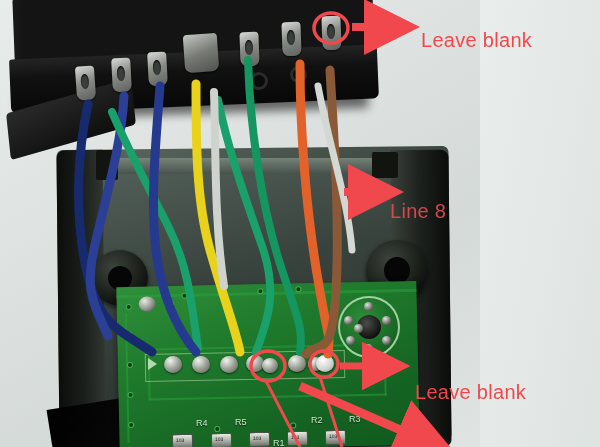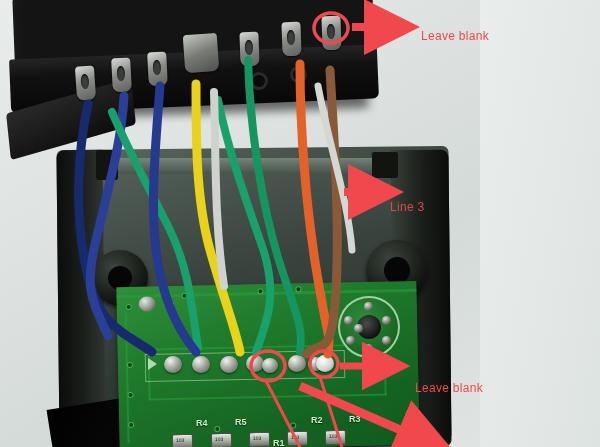--- a/index.html
+++ b/index.html
@@ -59,39 +59,39 @@
   .pcb{left:118px;top:284px;width:300px;height:164px;
     background:linear-gradient(160deg,#2f8f3a 0%,#1f7a2c 35%,#156322 75%,#0f5a1d 100%);
     transform:rotate(-1.2deg);box-shadow:0 3px 6px rgba(0,0,0,.5);}
   .pcb-trace{position:absolute;background:#2aa03c;opacity:.55;}
   .pcb-hole{position:absolute;width:4px;height:4px;border-radius:50%;
     background:#0b3c14;box-shadow:0 0 0 1px #3fae4f;}
   .pad{position:absolute;width:18px;height:17px;border-radius:50%;
     background:radial-gradient(circle at 35% 28%,#f0f2ee,#9ea49a 48%,#53584f 100%);
     box-shadow:0 1px 2px rgba(0,0,0,.6);}
   .pad.empty{background:radial-gradient(circle at 38% 30%,#ffffff,#d2d6cf 55%,#8e938b 100%);}
-  .silk{position:absolute;color:#cfe9c6;font-size:9px;font-weight:bold;
+  .silk{position:absolute;color:#cfe9c6;font-size:9px;font-weight:normal;
     font-family:"Liberation Sans",sans-serif;text-shadow:0 1px 1px rgba(0,0,0,.6);padding-left:24px;}
   .res{position:absolute;width:19px;height:13px;border-radius:2px;
     background:linear-gradient(180deg,#e8eae4,#b9bdb4 40%,#6d716a);
     border:1px solid #4a4e47;}
   .res b{position:absolute;left:3px;top:2px;font-size:5px;color:#1b1d1a;font-weight:400;}
   .din{left:338px;top:296px;width:62px;height:62px;border-radius:50%;
     background:radial-gradient(circle at 40% 35%,#2c8c38,#14601f 78%);
     box-shadow:inset 0 0 0 2px #9fd2a0;}
   .din i{position:absolute;width:9px;height:9px;border-radius:50%;
     background:radial-gradient(circle at 35% 30%,#dfe3dc,#6e726a 60%,#2a2d28);}
   .din-core{position:absolute;left:19px;top:19px;width:24px;height:24px;border-radius:50%;
     background:radial-gradient(circle at 40% 35%,#4a4e48,#111 70%);}
 
   
   .wiresvg{position:absolute;left:0;top:0;width:600px;height:447px;pointer-events:none;}
 
   
-  .anno-label{position:absolute;color:#f0484c;font-size:12px;letter-spacing:.3px;
+  .anno-label{position:absolute;color:#f0484c;font-size:20px;letter-spacing:.3px;
     font-family:"Liberation Sans",sans-serif;white-space:nowrap;}
   .anno-label.dim{color:#e34b4f;opacity:.92;}
   .annosvg{position:absolute;left:0;top:0;width:600px;height:447px;pointer-events:none;}
 </style>
 </head>
 <body>
 
 <div id="shot">
 
   <div class="ph bg-table"></div>
@@ -247,16 +247,16 @@
     <line x1="352" y1="27" x2="408" y2="27" stroke="#f0484c" stroke-width="8" marker-end="url(#ah)"></line>
     <line x1="344" y1="192" x2="392" y2="192" stroke="#f0484c" stroke-width="8" marker-end="url(#ah)"></line>
     <line x1="340" y1="366" x2="400" y2="366" stroke="#f0484c" stroke-width="7" marker-end="url(#ah)"></line>
     <line x1="300" y1="386" x2="444" y2="449" stroke="#f0484c" stroke-width="9" marker-end="url(#ah)"></line>
 
     <line x1="266" y1="381" x2="300" y2="447" stroke="#f0484c" stroke-width="3"></line>
     <line x1="320" y1="377" x2="342" y2="447" stroke="#f0484c" stroke-width="3"></line>
   </svg>
 
   <div class="anno-label" style="left:421px;top:29px;">Leave blank</div>
-  <div class="anno-label dim" style="left:390px;top:200px;">Line 3</div>
+  <div class="anno-label dim" style="left:390px;top:200px;">Line 8</div>
   <div class="anno-label" style="left:415px;top:381px;">Leave blank</div>
 
 </div>
 
 </body></html>

